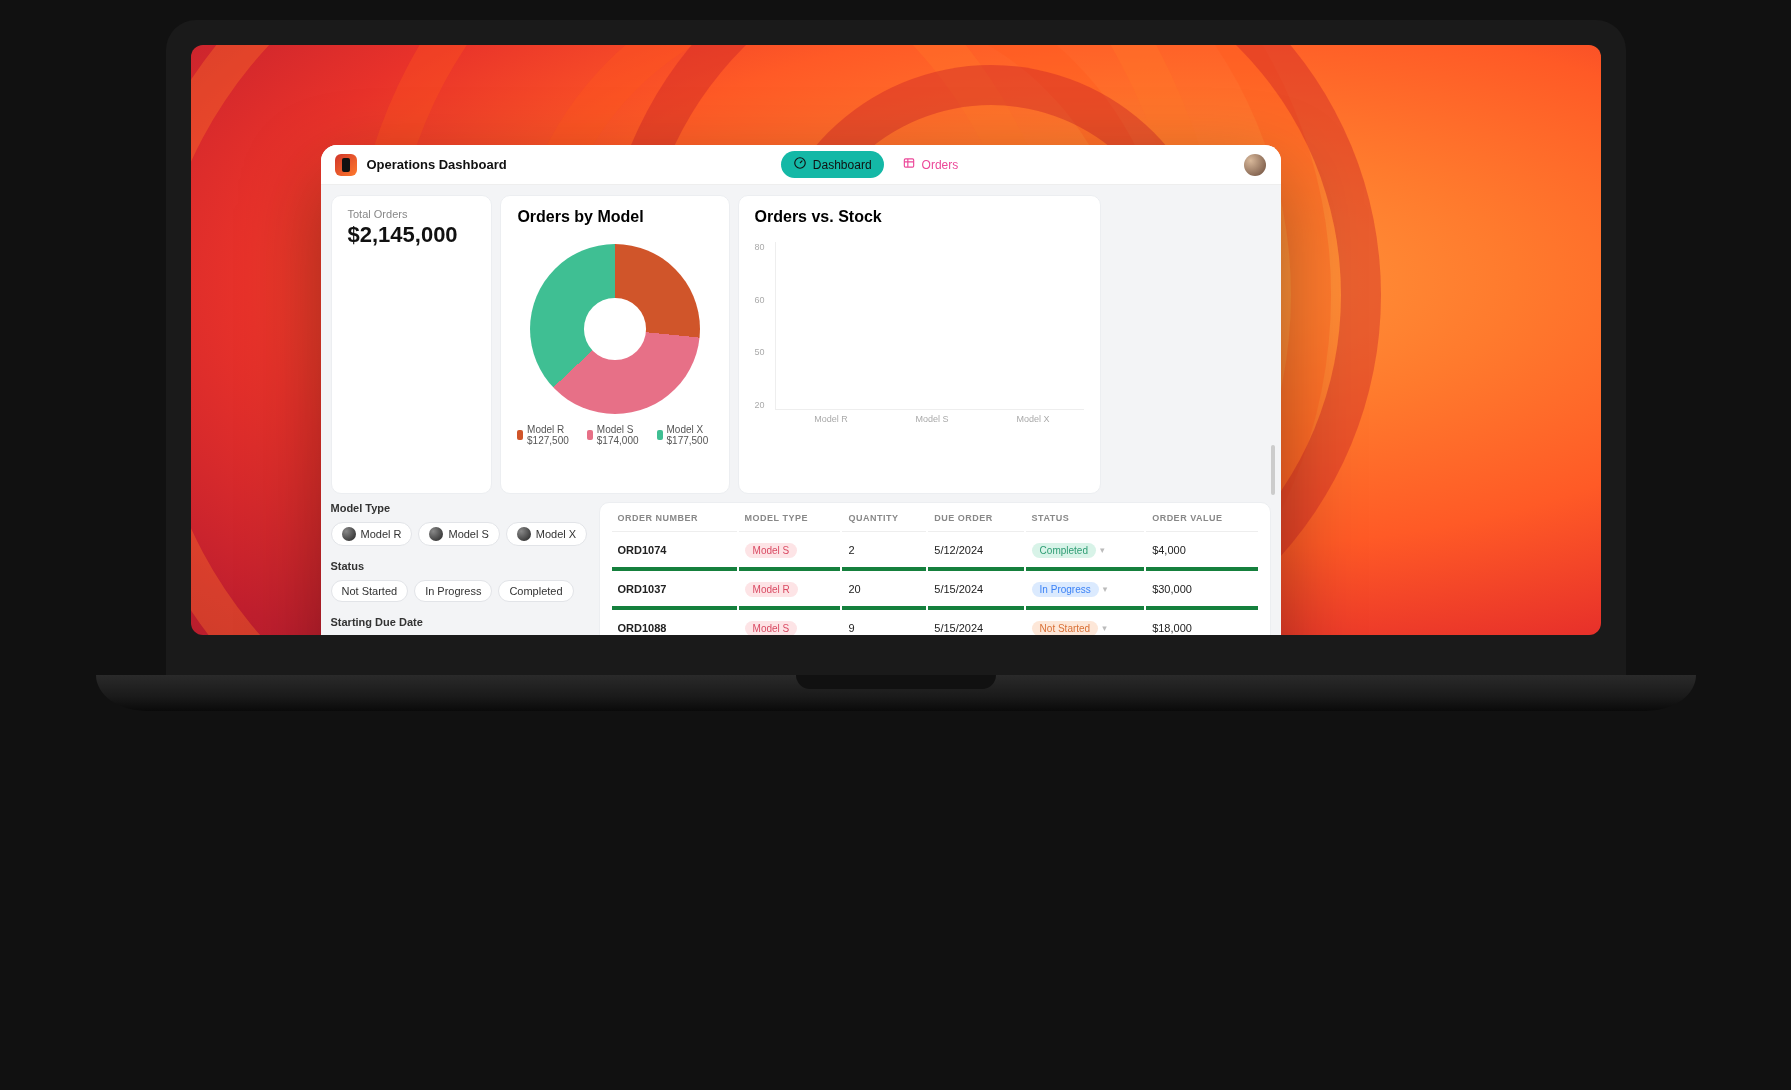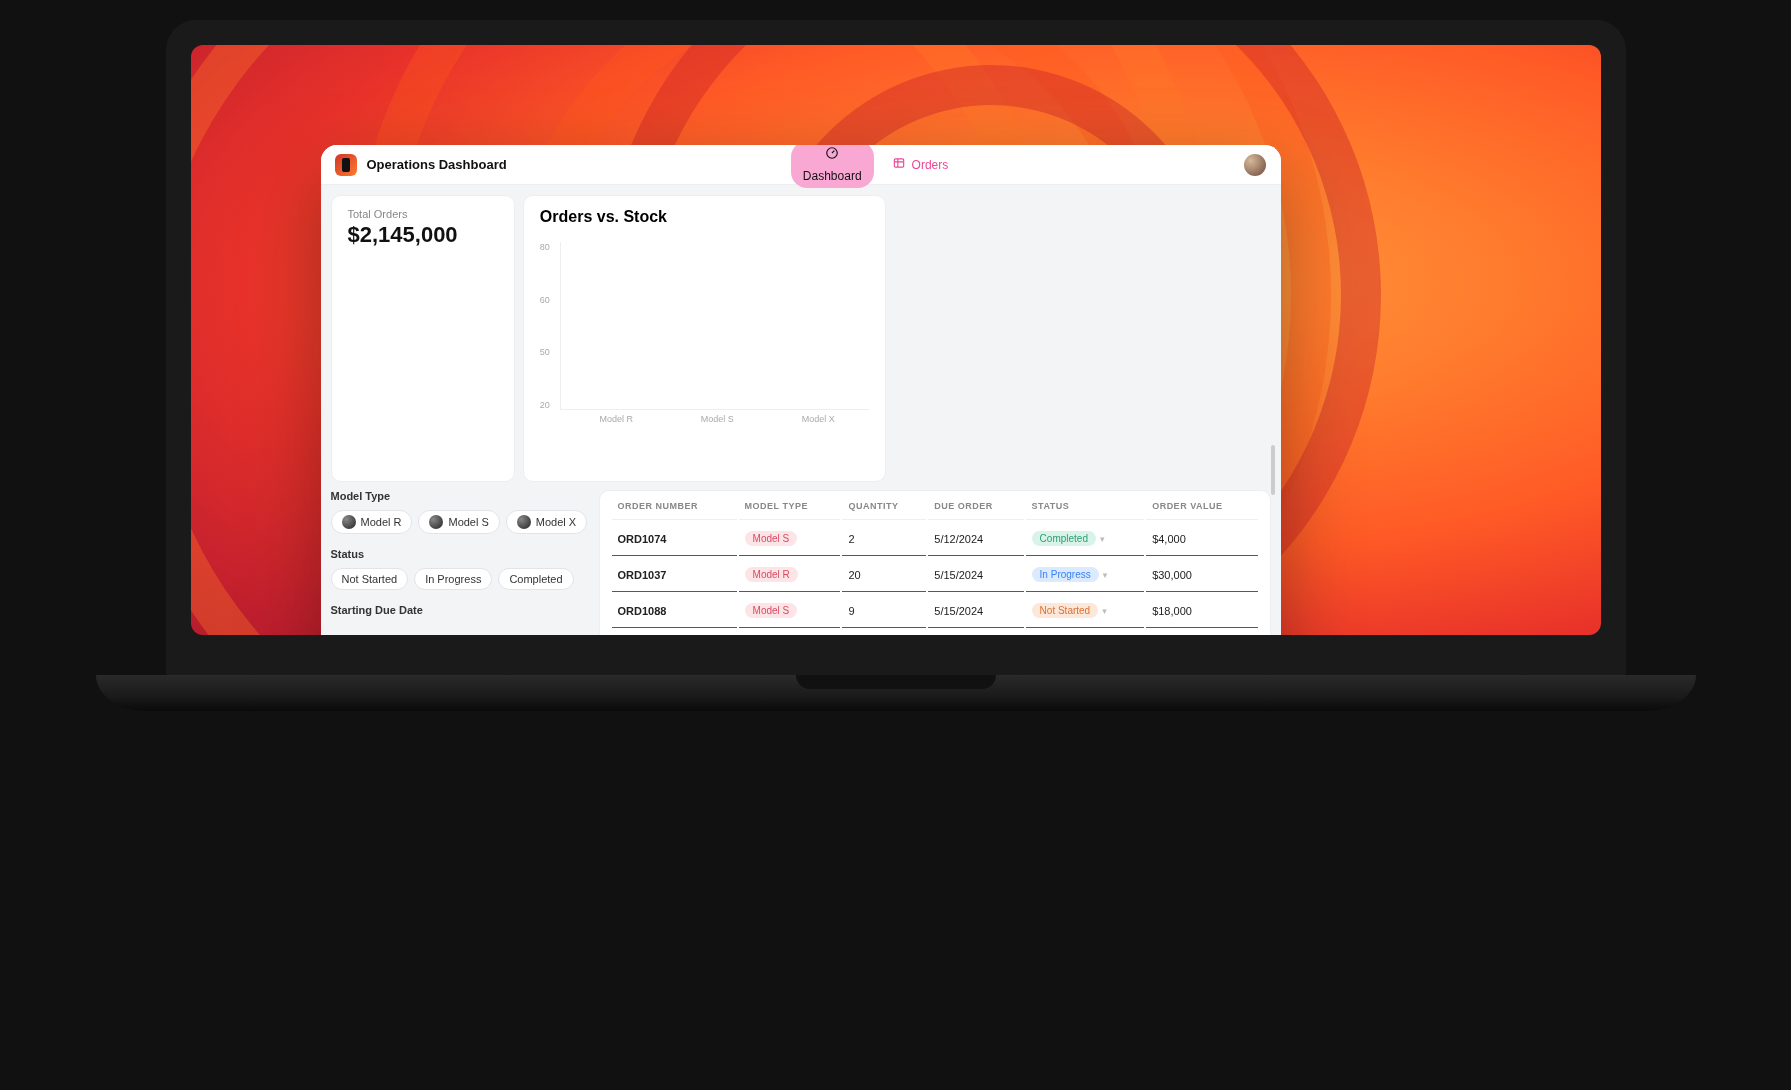--- a/index.html
+++ b/index.html
@@ -95,21 +95,21 @@
   content:''; position:absolute; inset:4px 7px;
   background: #111; border-radius: 2px;
 }
 .app-title { font-size: 13px; font-weight: 600; color: #111; }
 .tabs { display: flex; gap: 6px; margin-left: auto; margin-right: auto; }
 .tab {
   display: flex; align-items: center; gap: 6px;
   padding: 5px 12px; border-radius: 16px;
   font-size: 12px; color: #ec4899; cursor: pointer;
 }
-.tab.active { background: #f9a8d4; color: #111; font-weight: 500; flex-direction: column; }
+.tab.active { background: #14b8a6; color: #111; font-weight: 500; }
 .tab svg { width: 14px; height: 14px; }
 .avatar {
   width: 22px; height: 22px; border-radius: 50%;
   background: radial-gradient(circle at 30% 30%, #d8b89a, #6a4a3a);
 }
 
 .content {
   flex: 1;
   overflow: auto;
   padding: 10px;
@@ -196,21 +196,21 @@
 }
 
 
 .table { width: 100%; font-size: 11px; }
 .table th {
   text-align:left; font-size: 9px; letter-spacing: 0.5px;
   color:#888; font-weight:600; padding: 8px 6px;
   border-bottom: 1px solid #eee;
 }
 .table td {
-  padding: 9px 6px; border-bottom: 1px solid #15803d;
+  padding: 9px 6px; border-bottom: 4px solid #15803d;
   color:#222;
 }
 .table td:first-child { font-weight: 700; }
 .badge {
   display:inline-block; padding: 2px 8px; border-radius: 10px;
   font-size: 10px; font-weight: 500;
 }
 .badge.model-s { background:#fde4e6; color:#d94a63; }
 .badge.model-r { background:#fde4e6; color:#d94a63; }
 .badge.model-x { background:#d8f3e8; color:#2e9d74; }
@@ -274,20 +274,40 @@
           <div class="avatar"></div>
         </div>
 
         <div class="content">
 
           <div class="card">
             <div class="kpi-label">Total Orders</div>
             <div class="kpi-value">$2,145,000</div>
           </div>
 
+          <div class="card chart-card">
+            <div class="chart-title">Orders by Model</div>
+            <div class="donut-wrap">
+              <div class="donut" id="donut" style="--c1: #d0552a; --c2: #e77087; --c3: #3fbf93; --a1: 95.82463465553235deg; --a2: 226.59707724425886deg;"></div>
+            </div>
+            <div class="donut-legend" id="donut-legend">
+                <div class="item">
+                  <span class="sw" style="background:#d0552a"></span>
+                  <span>Model R  $127,500</span>
+                </div>
+                <div class="item">
+                  <span class="sw" style="background:#e77087"></span>
+                  <span>Model S  $174,000</span>
+                </div>
+                <div class="item">
+                  <span class="sw" style="background:#3fbf93"></span>
+                  <span>Model X  $177,500</span>
+                </div>
+              </div>
+          </div>
 
           <div class="card chart-card">
             <div class="chart-title">Orders vs. Stock</div>
             <div class="bar-area">
               <div class="y-axis" id="y-axis">
                   <span>80</span>
                   <span>60</span>
                   <span>50</span>
                   <span>20</span>
                 </div>

